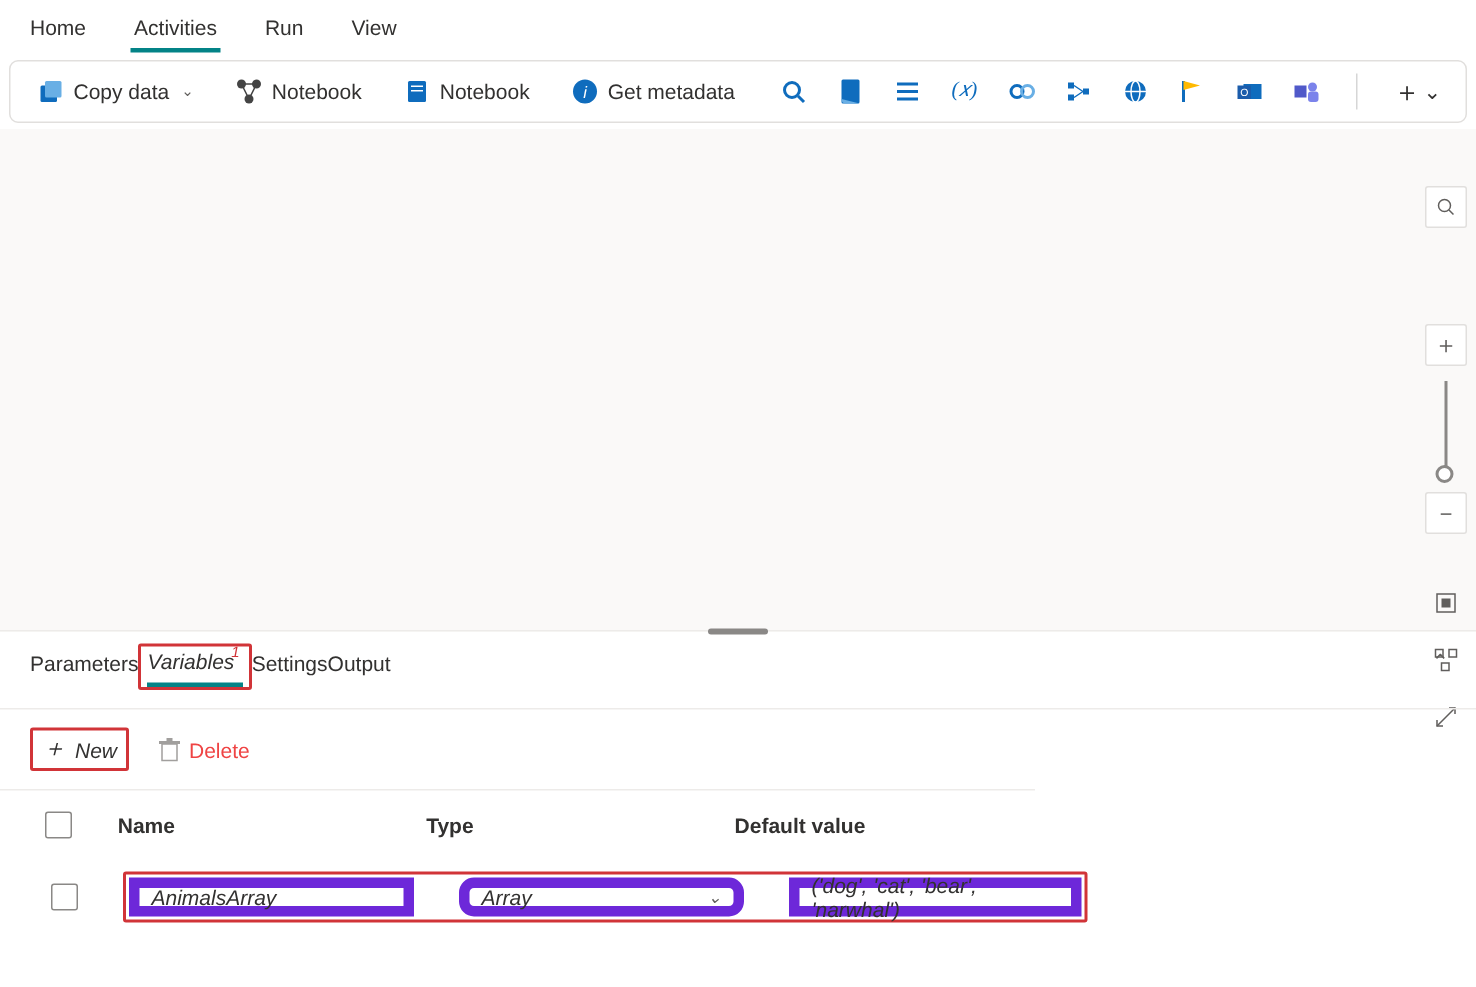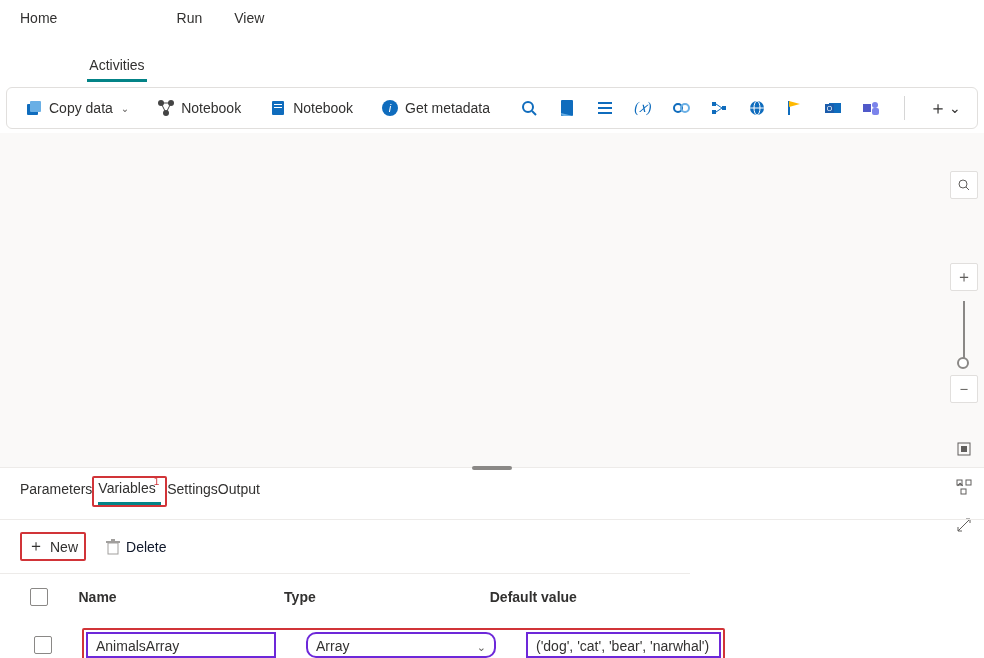--- a/index.html
+++ b/index.html
@@ -1,21 +1,21 @@
 <!DOCTYPE html>
 <html><head>
 <meta charset="utf-8">
 <style>
 * { margin:0; padding:0; box-sizing:border-box; font-family:"Segoe UI",Arial,sans-serif; }
 body { background:#fff; width:984px; height:658px; overflow:hidden; color:#323130; font-size:14px; }
 
 
 .nav-tabs { display:flex; gap:28px; padding:6px 18px 0; border-bottom:1px solid transparent; }
 .nav-tabs .tab { padding:4px 2px 6px; cursor:pointer; border-bottom:3px solid transparent; }
-.nav-tabs .tab.active { border-bottom-color:#038387; font-weight:400;margin-top:47px; }
+.nav-tabs .tab.active { border-bottom-color:#038387; font-weight:400; }
 
 
 .toolbar { display:flex; align-items:center; gap:20px; padding:6px 14px; margin:4px 6px; height:42px;
   border:1px solid #e1dfdd; border-radius:6px; }
 .tool-btn { display:flex; align-items:center; gap:6px; cursor:pointer; padding:2px 4px; }
 .tool-btn .caret { font-size:10px; color:#605e5c; margin-left:2px; }
 .icon-box { width:18px; height:18px; display:flex; align-items:center; justify-content:center; }
 .toolbar-icons { display:flex; align-items:center; gap:20px; margin-left:6px; }
 .toolbar-icons .icon-box { cursor:pointer; }
 .vsep { width:1px; height:24px; background:#d6d6d6; margin:0 4px; }
@@ -33,39 +33,39 @@
 .side-lower { position:absolute; right:6px; top:302px; display:flex; flex-direction:column; gap:10px; }
 .side-lower .sc-btn { border:none; background:transparent; }
 
 
 .panel-tabs { display:flex; align-items:center; padding:12px 20px; border-bottom:1px solid #edebe9; position:relative; }
 .panel-tabs .ptab { padding-bottom:6px; border-bottom:3px solid transparent; cursor:pointer; }
 .panel-tabs .ptab.active { border-bottom-color:#038387; }
 .panel-tabs .badge { color:#d13438; font-size:10px; position:relative; top:-8px; left:-2px; }
 .collapse-caret { position:absolute; right:18px; top:12px; cursor:pointer; color:#605e5c; }
 
-.red-outline { border:2px solid #d13438; border-radius:2px; }
+.red-outline { border:2px solid #d13438; border-radius:2px;font-style:italic; }
 .ptab-wrap.red-outline { padding:2px 4px 0 4px; margin-top:-4px; }
 
 
 .panel-toolbar { display:flex; align-items:center; gap:20px; padding:12px 20px 12px 20px; border-bottom:1px solid #edebe9; width:690px; }
 .new-btn-wrap { padding:2px 6px; }
 .new-btn { display:flex; align-items:center; gap:6px; cursor:pointer; }
-.disabled { color:#0f172a; }
+.disabled { color:#ef4444; }
 
 
 .vars-table { padding:10px 20px; width:690px; }
 .vars-header, .vars-row { display:flex; align-items:center; gap:30px; }
 .vars-header { padding:4px 0 10px 10px; font-weight:600; }
 .col-check { width:20px; }
 .col-name { width:190px; }
 .col-type { width:190px; }
 .col-default { width:195px; }
 .vars-row { padding:6px 10px; margin-top:4px; }
-.vars-row .cell-input { border:2px solid #6d28d9; height:26px; padding:2px 8px; display:flex; align-items:flex-end; justify-content:space-between; background:#fff; }
+.vars-row .cell-input { border:7px solid #6d28d9; height:26px; padding:2px 8px; display:flex; align-items:center; justify-content:space-between; background:#fff; }
 .vars-row .cell-input.select { cursor:pointer;border-radius:10px; }
 .chkbox { width:18px; height:18px; border:1px solid #8a8886; border-radius:2px; background:#fff; cursor:pointer; }
 .vars-row-wrap { padding:2px 4px; }
 
 
 svg { display:block; }
 </style>
 </head>
 <body>
 

